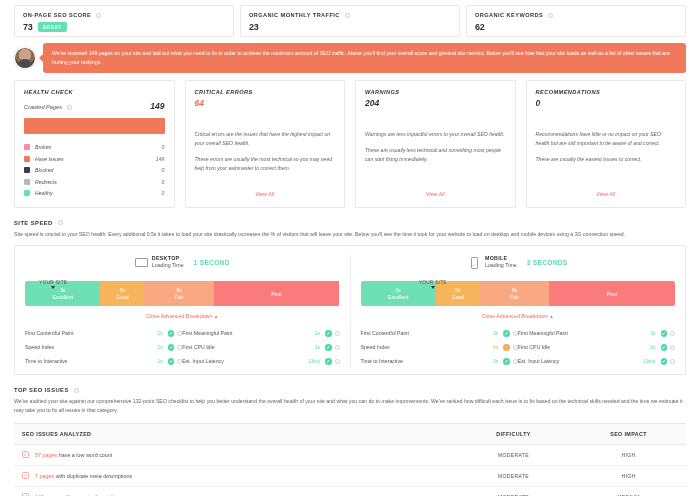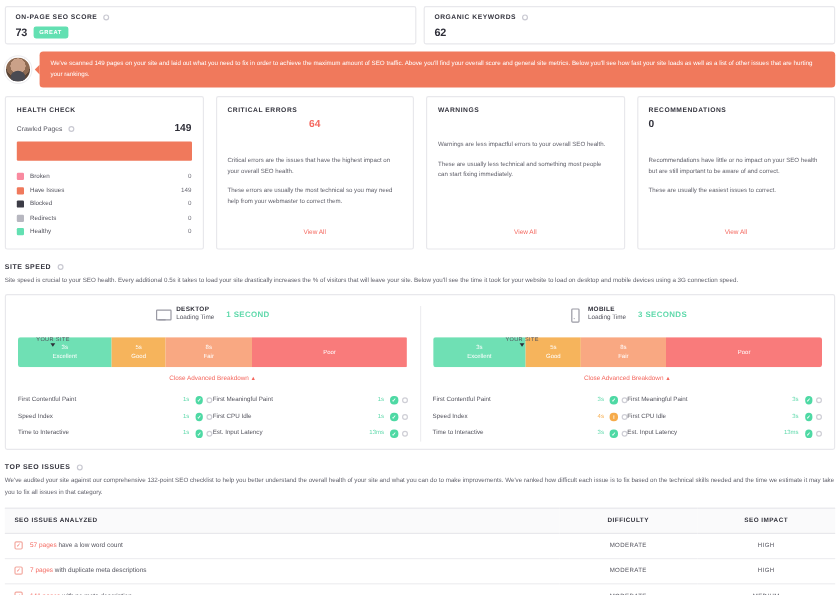--- a/index.html
+++ b/index.html
@@ -3,21 +3,21 @@
 <meta charset="utf-8">
 <style>
   * { box-sizing: border-box; margin: 0; padding: 0; }
   html, body {
     width: 700px; height: 496px;
     background: #ffffff;
     font-family: "Liberation Sans", sans-serif;
     color: #3c3c46;
     overflow: hidden;
   }
-  .page { width: 700px; height: 496px; padding: 0 4px; position: relative; }
+  .page { width: 700px; height: 496px; padding: 0 14px; position: relative; }
 
   
   .card {
     background: #fff;
     border: 1px solid #e8e8ec;
     border-radius: 2px;
   }
   .card-title {
     font-size: 5.6px;
     font-weight: bold;
@@ -86,42 +86,42 @@
   .bubble::before {
     content: "";
     position: absolute;
     left: -4px; top: 50%; transform: translateY(-50%);
     border-top: 4.5px solid transparent;
     border-bottom: 4.5px solid transparent;
     border-right: 4.5px solid #f0795c;
   }
 
   
-  .health-row { display: flex; gap: 10px; margin-top: 7px; }
+  .health-row { display: flex; gap: 10px; margin-top: 7px; font-style: italic; }
   .health-card { flex: 1; height: 128px; padding: 8px 9px; display: flex; flex-direction: column; }
 
   .crawled-line { display: flex; justify-content: space-between; align-items: baseline; margin-top: 6px; }
   .crawled-label { font-size: 5.6px; color: #54545e; }
   .crawled-value { font-size: 8.5px; font-weight: bold; color: #2e2e38; }
   .health-bar {
     height: 23px; margin-top: 7px;
     background: #f0795c; border-radius: 1px;
   }
   .legend { margin-top: 8px; }
   .legend-row {
     display: flex; align-items: center;
     font-size: 5.2px; color: #54545e;
     height: 11.5px;
   }
   .swatch { width: 6px; height: 6px; border-radius: 1px; margin-right: 5px; flex: 0 0 auto; }
   .legend-name { flex: 1; }
   .legend-count { color: #6e6e78; }
 
   .err-value { font-size: 8.5px; font-weight: bold; margin-top: 3px; }
-  .err-value.red { color: #f4685f; text-align: center; }
+  .err-value.red { color: #f4685f; }
   .err-value.dark { color: #2e2e38; }
   .err-body { margin-top: 22px; flex: 1; }
   .err-p { font-size: 5.1px; line-height: 1.75; color: #62626c; margin-bottom: 7px; }
   .view-all {
     text-align: center;
     font-size: 5.4px;
     color: #f4685f;
     padding-bottom: 2px;
   }
 
@@ -247,20 +247,29 @@
 <div class="page">
 
   <div class="kpi-row" id="kpi-row">
   <div class="card kpi">
     <div class="card-title">ON-PAGE SEO SCORE
       <span class="info-dot"></span>
     </div>
     <div class="kpi-val-line">
       <span class="kpi-value">73</span>
       <span class="badge">GREAT</span>
+    </div>
+  </div>
+  <div class="card kpi">
+    <div class="card-title">ORGANIC MONTHLY TRAFFIC
+      <span class="info-dot"></span>
+    </div>
+    <div class="kpi-val-line">
+      <span class="kpi-value">23</span>
+
     </div>
   </div>
   <div class="card kpi">
     <div class="card-title">ORGANIC KEYWORDS
       <span class="info-dot"></span>
     </div>
     <div class="kpi-val-line">
       <span class="kpi-value">62</span>
 
     </div>
@@ -318,20 +327,21 @@
       <div class="err-value red">64</div>
       <div class="err-body">
         <div class="err-p">Critical errors are the issues that have the highest impact on your overall SEO health.</div>
         <div class="err-p">These errors are usually the most technical so you may need help from your webmaster to correct them.</div>
       </div>
       <div class="view-all">View All</div>
     </div>
 
     <div class="card health-card">
       <div class="card-title">WARNINGS</div>
+      <div class="err-value dark">204</div>
       <div class="err-body">
         <div class="err-p">Warnings are less impactful errors to your overall SEO health.</div>
         <div class="err-p">These are usually less technical and something most people can start fixing immediately.</div>
       </div>
       <div class="view-all">View All</div>
     </div>
 
     <div class="card health-card">
       <div class="card-title">RECOMMENDATIONS</div>
       <div class="err-value dark">0</div>

